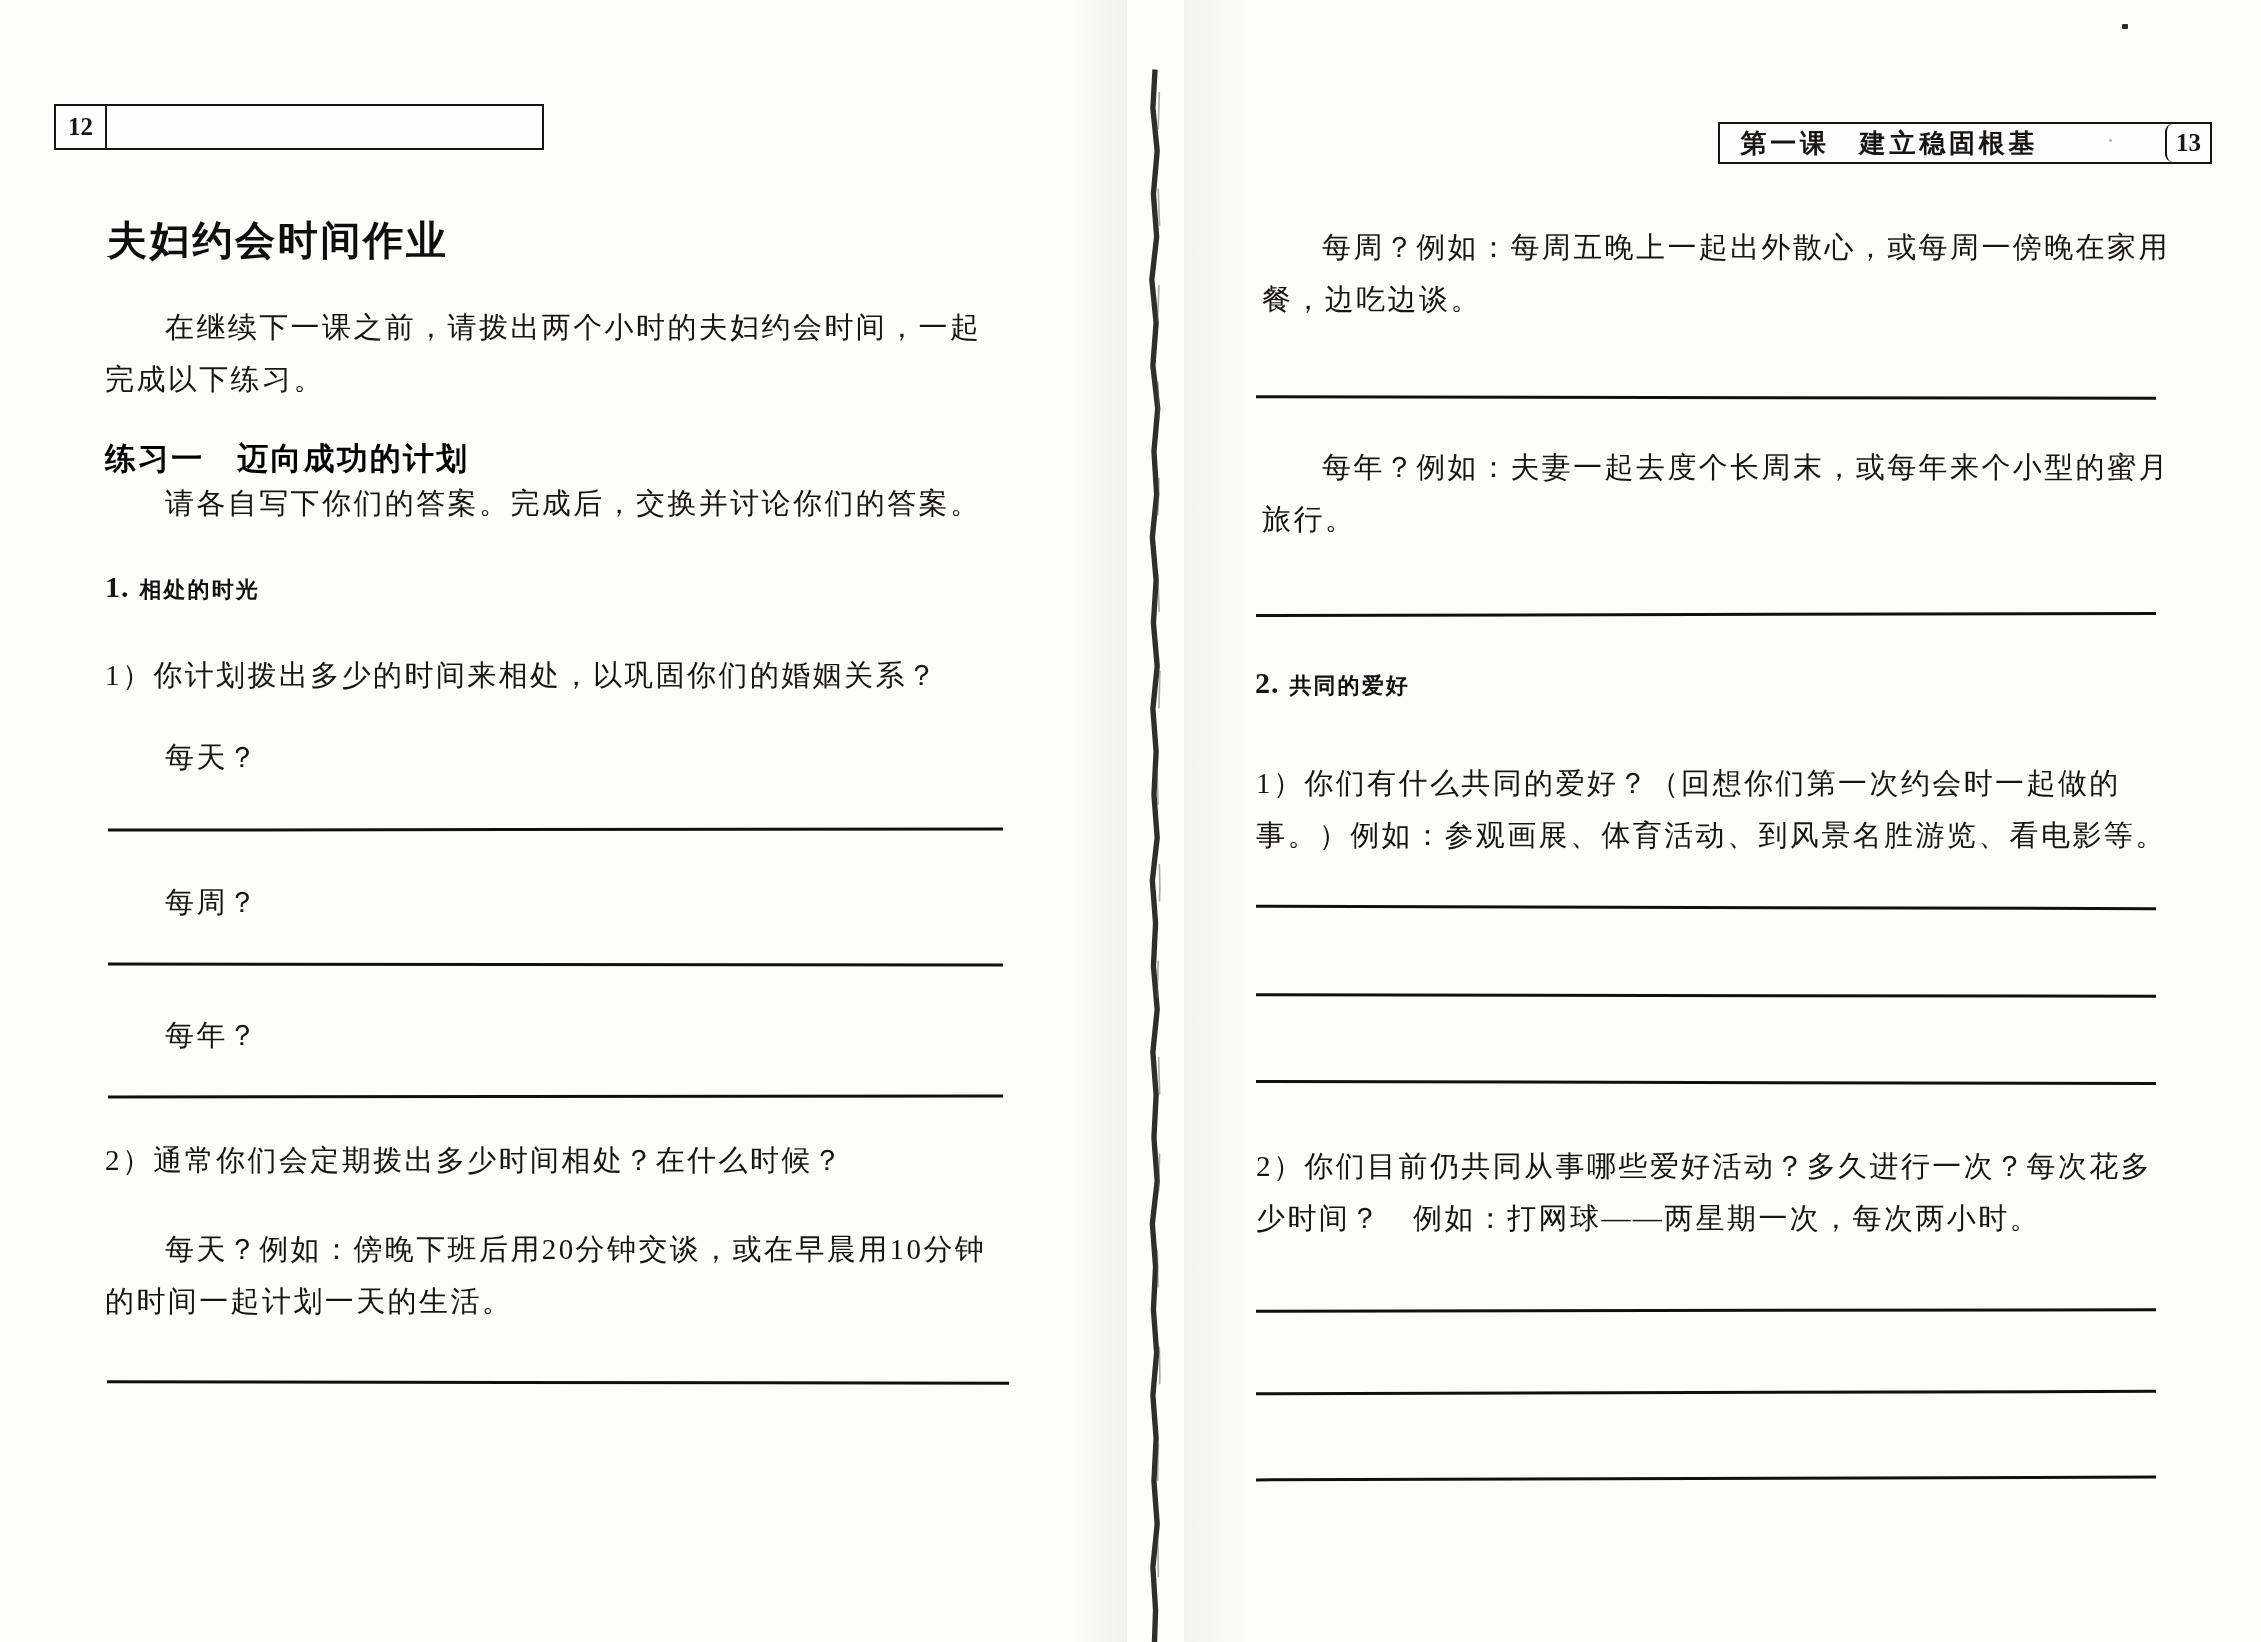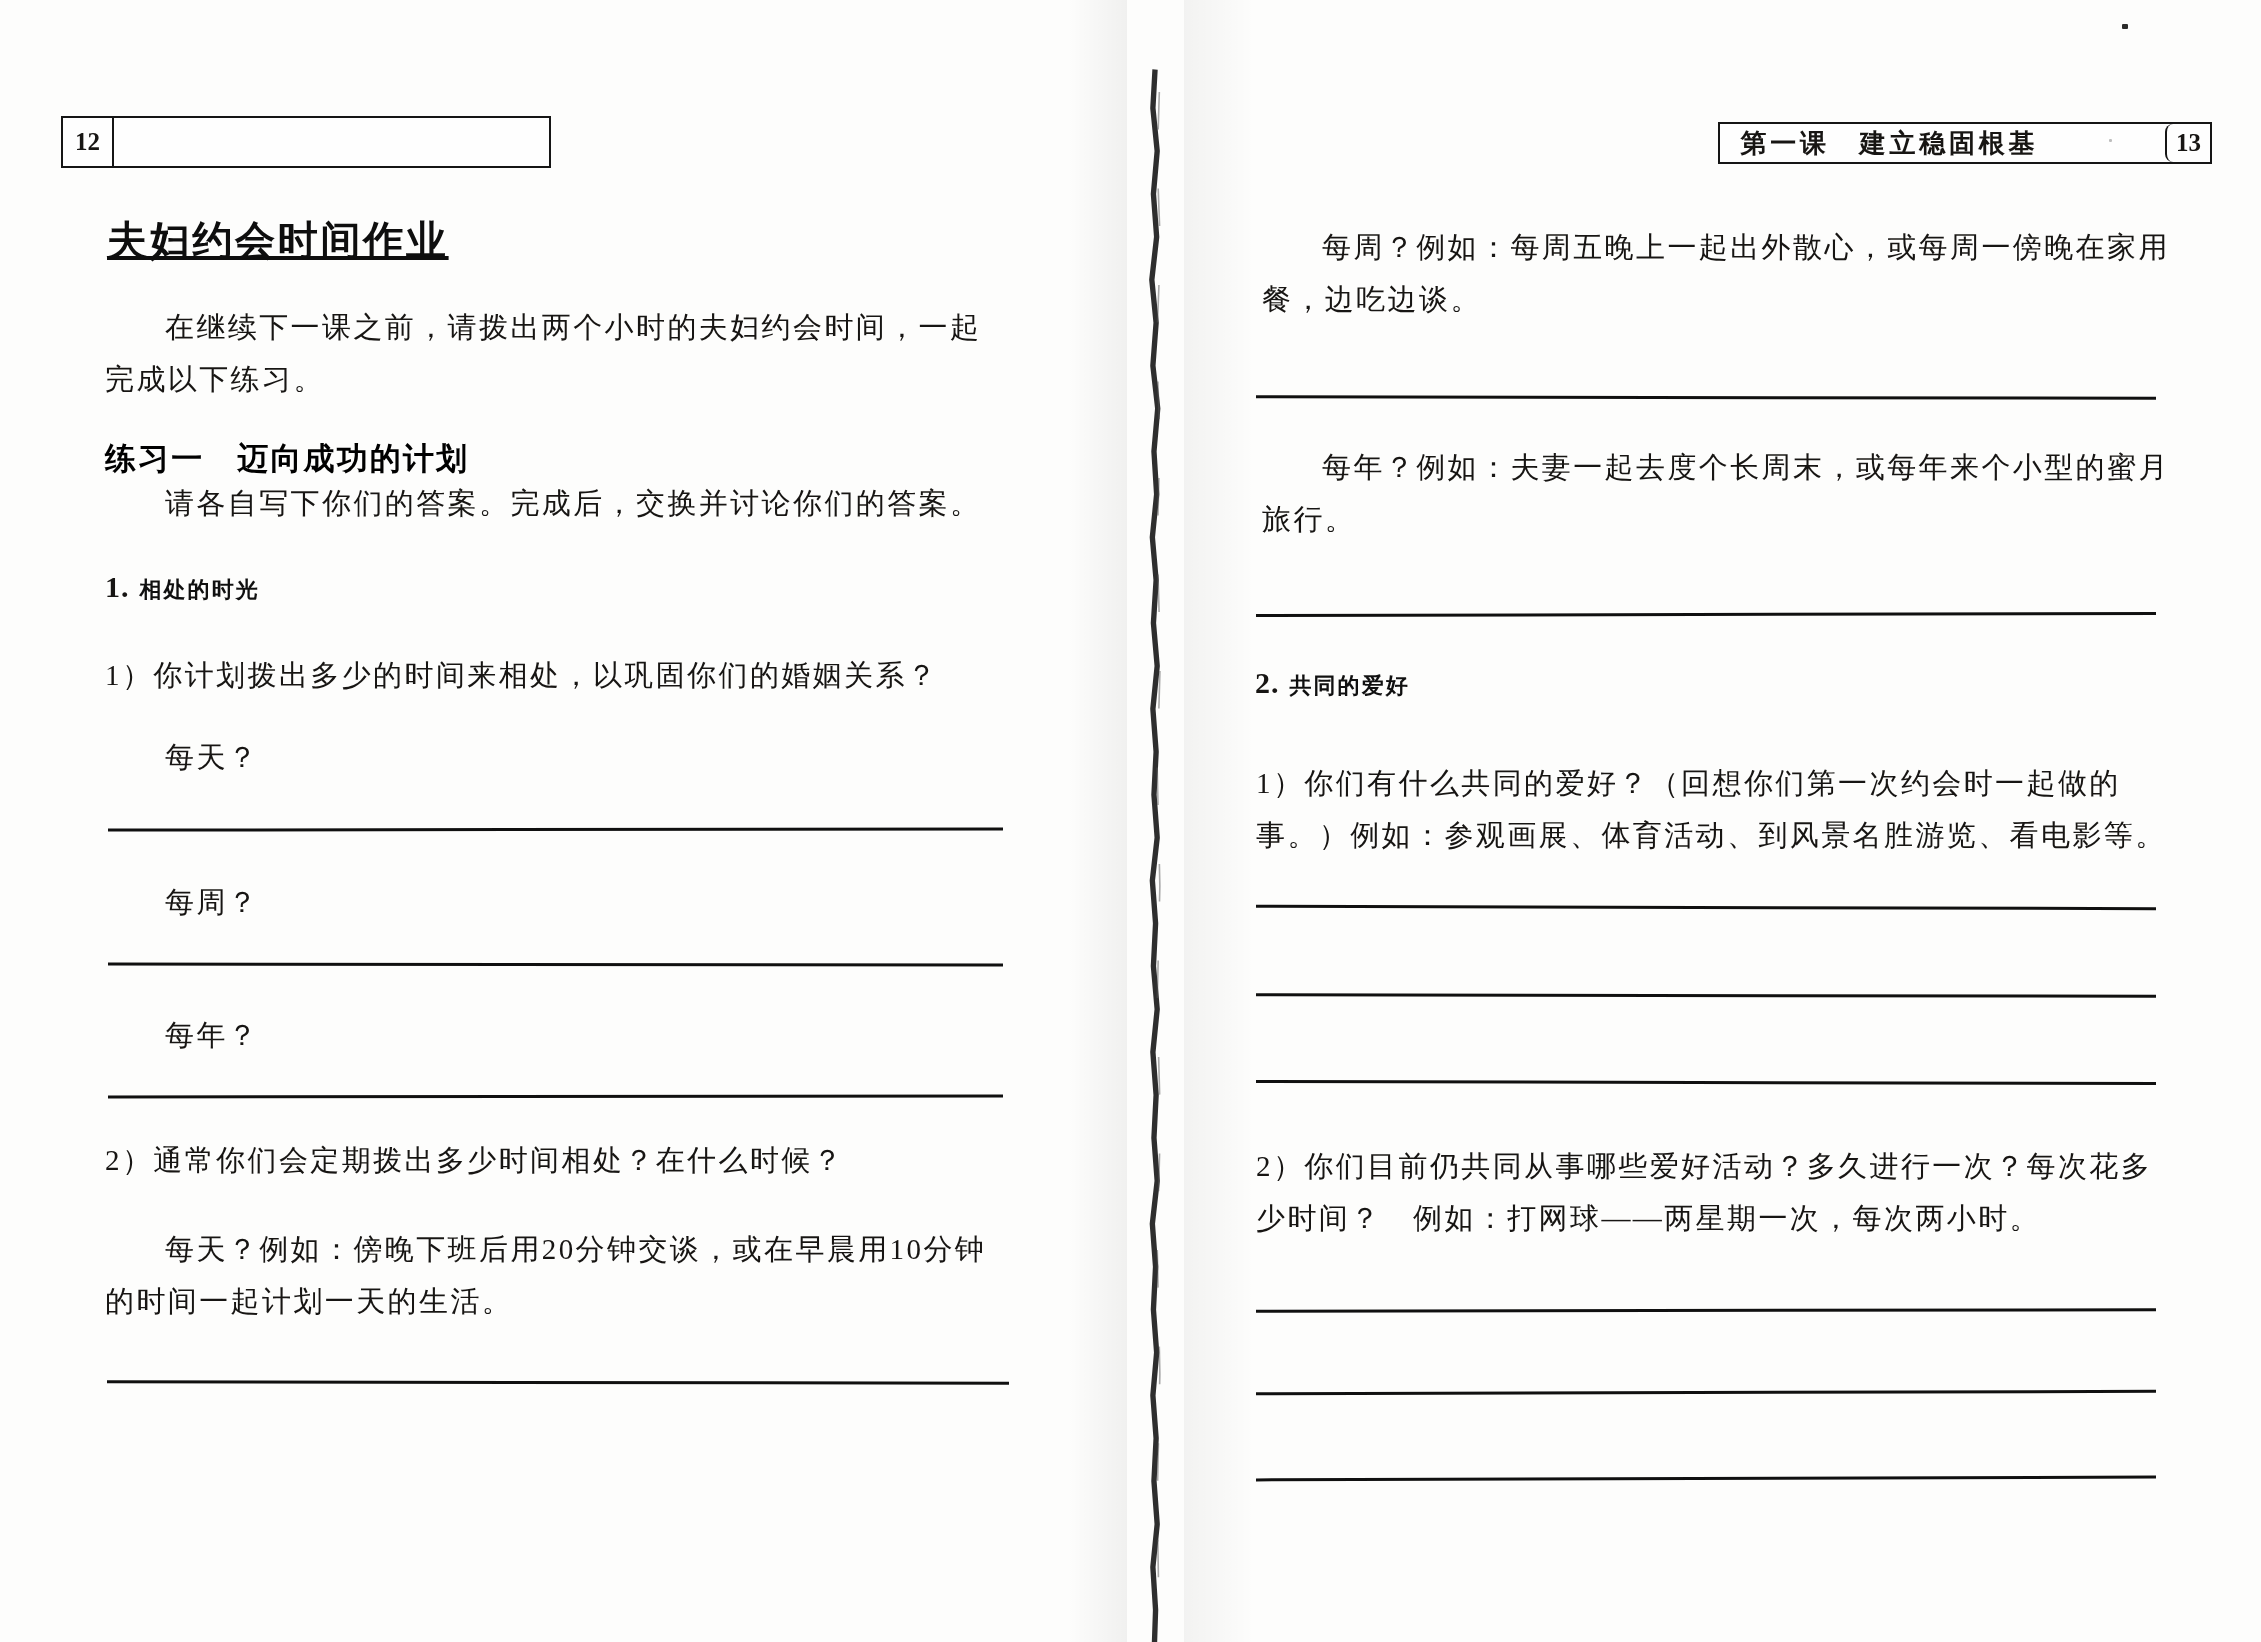--- a/index.html
+++ b/index.html
@@ -83,25 +83,25 @@
   .shade.r{left:1184px;width:70px;background:linear-gradient(to left,rgba(0,0,0,0),rgba(0,0,0,0.045));}
   .speck{position:absolute;background:#2b2b2b;border-radius:1.1px;}
 </style>
 </head>
 <body>
 
 <div class="canvas">
 
   <div>
 
-    <div class="hdr-box left" style="left:54px;top:116px;width:490px;height:52px;margin-left:7px;">
+    <div class="hdr-box left" style="left:54px;top:104px;width:490px;height:46px;">
       <div class="hdr-cell-num">12</div>
     </div>
 
-    <div class="page-title" style="left:107px;top:220px;text-decoration:underline;">夫妇约会时间作业</div>
+    <div class="page-title" style="left:107px;top:220px;">夫妇约会时间作业</div>
 
     <div class="body-text indent" style="left:105px;top:301px;width:907px;">在继续下一课之前，请拨出两个小时的夫妇约会时间，一起完成以下练习。</div>
 
     <div class="h2" style="left:105px;top:441px;">练习一　迈向成功的计划</div>
 
     <div class="body-text indent" style="left:105px;top:477px;width:907px;">请各自写下你们的答案。完成后，交换并讨论你们的答案。</div>
 
     <div class="sec-head" style="left:105px;top:570px;">
       <span class="sec-num">1.</span><span class="sec-title">相处的时光</span>
     </div>

